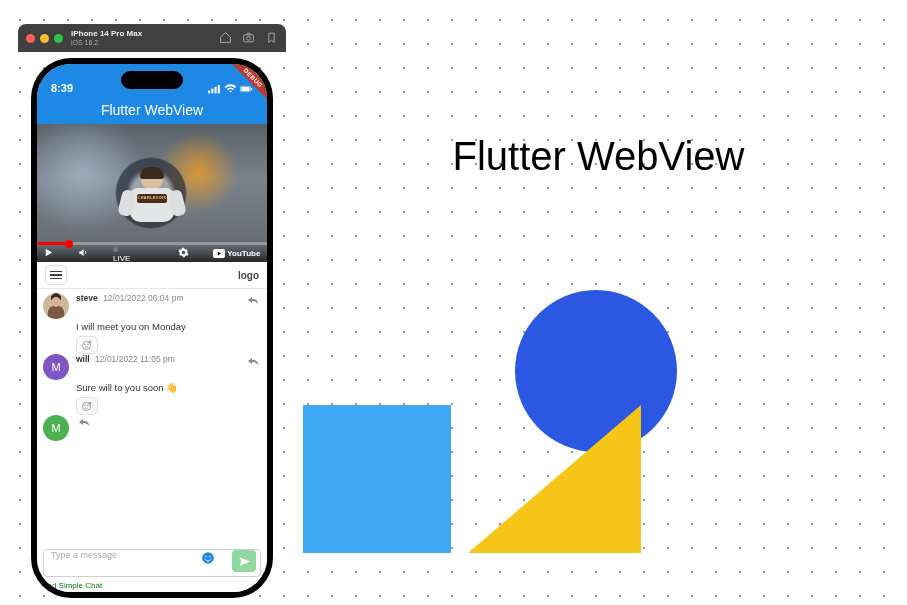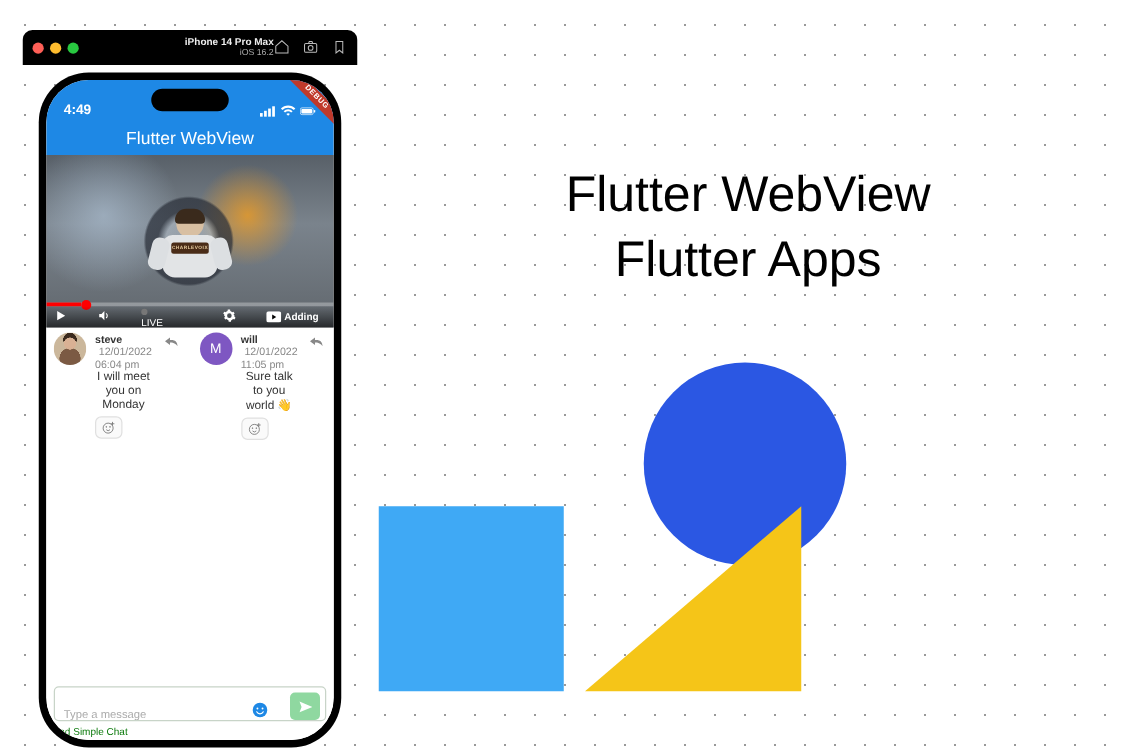--- a/index.html
+++ b/index.html
@@ -56,28 +56,27 @@
   
   .sim {
     position: absolute;
     left: 18px; top: 24px;
     width: 268px;
     height: 576px;
     overflow: hidden;
   }
   .sim-titlebar {
     height: 28px;
-    background: #000000;
+    background: #404040;
     border-radius: 8px 8px 0 0;
     display: flex;
     align-items: center;
     padding: 0 8px;
     color: #ccc;
     font-size: 8px;
-    text-align: right;
   }
   .traffic { display: flex; gap: 5px; margin-right: 8px; }
   .traffic span { width: 9px; height: 9px; border-radius: 50%; display: block; }
   .dot-r { background: #ff5f57; }
   .dot-y { background: #febc2e; }
   .dot-g { background: #28c840; }
   .sim-label { flex: 1; line-height: 1.1; }
   .sim-label .dev-name { font-weight: 600; color: #eee; }
   .sim-label .ios-ver { color: #aaa; font-size: 7px; }
   .sim-actions { display: flex; gap: 10px; color: #bbb; }
@@ -233,59 +232,59 @@
   }
   .hamburger {
     width: 22px; height: 20px;
     border: 1px solid #ddd; border-radius: 4px;
     display: flex; flex-direction: column; justify-content: center; gap: 2px;
     padding: 0 4px; align-items: center;
   }
   .hamburger span { height: 1.5px; width: 100%; background: #444; display: block; }
   .logo-txt { font-weight: 600; color: #444; font-size: 10px; }
 
-  .msg-list { flex: 1; padding: 4px 6px; display: flex; flex-direction: row; gap: 15px; }
+  .msg-list { flex: 1; padding: 4px 6px; display: flex; flex-direction: column; gap: 0; }
   .msg { display: flex; gap: 7px; }
   .avatar { width: 26px; height: 26px; border-radius: 50%; flex-shrink: 0; display: flex; align-items: center; justify-content: center; color: #fff; font-size: 11px; }
   .avatar.steve {
     background:
       radial-gradient(circle at 50% 34%, #d9b194 0 22%, transparent 23%),
       radial-gradient(circle at 50% 22%, #3b2a1e 0 22%, transparent 23%),
       radial-gradient(circle at 50% 80%, #7b5a43 0 34%, transparent 35%),
       #cbb79b;
   }
   .avatar.mike { background: #7e57c2; }
   .avatar.mohammed { background: #4caf50; }
   .msg-body { flex: 1; min-width: 0; }
   .msg-head { font-size: 8.5px; }
   .msg-head .name { font-weight: 700; color: #333; }
   .msg-head .time { color: #888; margin-left: 3px; }
-  .msg-text { font-size: 9.5px; color: #333; margin-top: 0; text-align: center; }
+  .msg-text { font-size: 9.5px; color: #333; margin-top: 18px; }
   .msg-sub { margin-top: 4px; }
   .react-btn {
     width: 22px; height: 18px;
     border: 1px solid #e0e0e0; border-radius: 5px;
     display: inline-flex; align-items: center; justify-content: center;
     background: #fafafa;
   }
   .react-btn svg { width: 12px; height: 12px; stroke: #777; fill: none; stroke-width: 1.4; }
   .reply-btn {
     width: 16px; height: 14px; flex-shrink: 0;
     display: flex; align-items: center; justify-content: center;
   }
   .reply-btn svg { width: 12px; height: 10px; fill: #888; }
 
   
   .composer {
     margin: 2px 6px 4px;
     border: 1px solid #c8d4c8;
     border-radius: 4px;
     height: 28px;
-    display: flex; align-items: flex-end;
-    padding: 12px 4px 0 7px;
+    display: flex; align-items: flex-start;
+    padding: 0 4px 0 7px;
     gap: 16px;
     background: #fff;
   }
   .composer input {
     flex: 1; border: none; outline: none;
     font-size: 9px; color: #444; background: transparent;
   }
   .composer input::placeholder { color: #aaa; }
   .comp-emoji {
     width: 16px; height: 16px; flex-shrink: 0;
@@ -301,21 +300,20 @@
 
   .dead-link {
     font-size: 8px; color: #0b7a0b; padding: 0 6px 2px;
   }
 </style>
 </head>
 <body>
 
 <div class="promo-title">
   <div>Flutter WebView</div>
-  <div>Flutter Apps</div>
 </div>
 
 <div class="shape-circle"></div>
 <div class="shape-triangle"></div>
 <div class="shape-square"></div>
 
 <div class="sim">
 
   <div class="sim-titlebar">
     <div class="traffic">
@@ -348,21 +346,21 @@
     </div>
   </div>
 
   <div class="phone">
     <div class="screen">
 
       <div class="island"></div>
       <div class="debug-banner">DEBUG</div>
 
       <div class="statusbar">
-        <span>4:49</span>
+        <span>8:39</span>
         <span class="sb-right">
           <svg viewBox="0 0 18 12">
               <rect x="0" y="8" width="3" height="4" fill="#fff"></rect>
               <rect x="4.5" y="5.5" width="3" height="6.5" fill="#fff"></rect>
               <rect x="9" y="3" width="3" height="9" fill="#fff"></rect>
               <rect x="13.5" y="0.5" width="3" height="11.5" fill="#fff"></rect>
             </svg>
           <svg viewBox="0 0 18 12">
               <path d="M9 11 L7 9 A3 3 0 0 1 11 9 Z M4 6 A7 7 0 0 1 14 6 L12.4 7.5 A5 5 0 0 0 5.6 7.5 Z M1 3 A11 11 0 0 1 17 3 L15.3 4.6 A9 9 0 0 0 2.7 4.6 Z" fill="#fff"></path>
             </svg>
@@ -408,31 +406,39 @@
           <span>
             <svg viewBox="0 0 24 24">
                 <path d="M12 8a4 4 0 1 0 0 8 4 4 0 0 0 0-8zm9 4a9 9 0 0 1-.2 1.9l2 1.6-2 3.4-2.4-.8a8 8 0 0 1-3.2 1.9l-.4 2.5h-4l-.4-2.5a8 8 0 0 1-3.2-1.9l-2.4.8-2-3.4 2-1.6A9 9 0 0 1 3 12a9 9 0 0 1 .2-1.9l-2-1.6 2-3.4 2.4.8a8 8 0 0 1 3.2-1.9L9.2 1.5h4l.4 2.5a8 8 0 0 1 3.2 1.9l2.4-.8 2 3.4-2 1.6A9 9 0 0 1 21 12z"></path>
               </svg>
           </span>
           <span class="yt-brand">
             <svg class="yt-logo-mark" viewBox="0 0 24 18">
                 <rect width="24" height="18" rx="4" fill="#fff"></rect>
                 <path d="M9.5 5 L16 9 L9.5 13 Z" fill="#000"></path>
               </svg>
-            <span>Adding</span>
+            <span>YouTube</span>
           </span>
           <span>
             <svg viewBox="0 0 24 24">
                 <path d="M3 3 H9 V5 H5 V9 H3 Z M15 3 H21 V9 H19 V5 H15 Z M3 15 H5 V19 H9 V21 H3 Z M19 15 H21 V21 H15 V19 H19 Z"></path>
               </svg>
           </span>
         </div>
       </div>
 
       <div class="chat">
+        <div class="chat-header">
+          <div class="hamburger">
+            <span></span>
+              <span></span>
+              <span></span>
+          </div>
+          <div class="logo-txt">logo</div>
+        </div>
 
         <div class="msg-list">
 
           <div class="msg">
             <div class="avatar steve">
                 <span></span>
               </div>
             <div class="msg-body">
               <div class="msg-head">
                 <span class="name">steve</span>
@@ -460,21 +466,21 @@
 
           <div class="msg">
             <div class="avatar mike">
                 <span>M</span>
               </div>
             <div class="msg-body">
               <div class="msg-head">
                 <span class="name">will</span>
                 <span class="time">12/01/2022 11:05 pm</span>
               </div>
-              <div class="msg-text">Sure talk to you world 👋</div>
+              <div class="msg-text">Sure will to you soon 👋</div>
               <div class="msg-sub">
                 <span class="react-btn">
                   <svg viewBox="0 0 24 24">
                       <circle cx="11" cy="13" r="8"></circle>
                       <circle cx="8" cy="11" r="0.6" fill="#777"></circle>
                       <circle cx="14" cy="11" r="0.6" fill="#777"></circle>
                       <path d="M8 15.5 A4 4 0 0 0 14 15.5"></path>
                       <path d="M18 3 V9 M15 6 H21"></path>
                     </svg>
                 </span>

